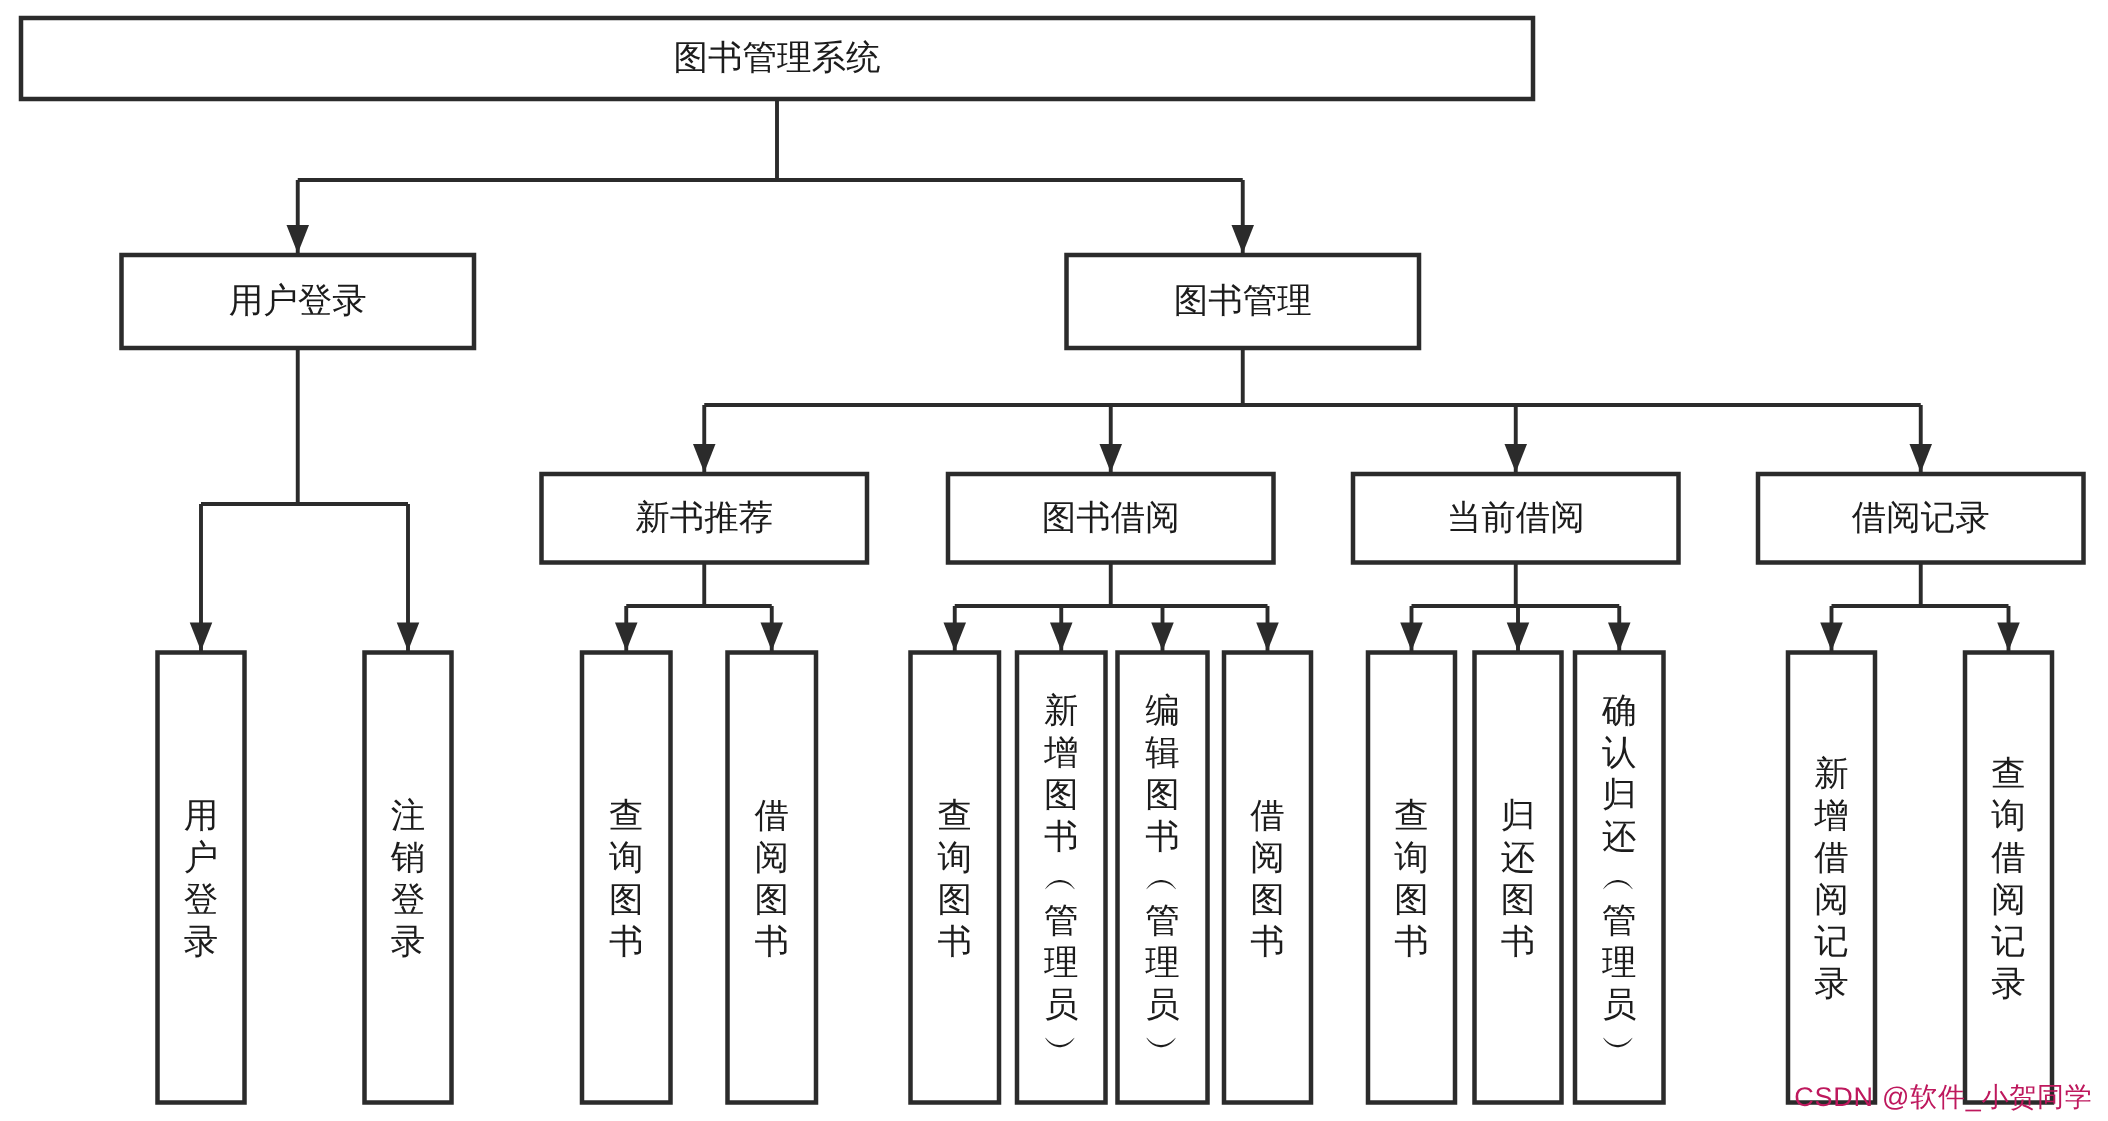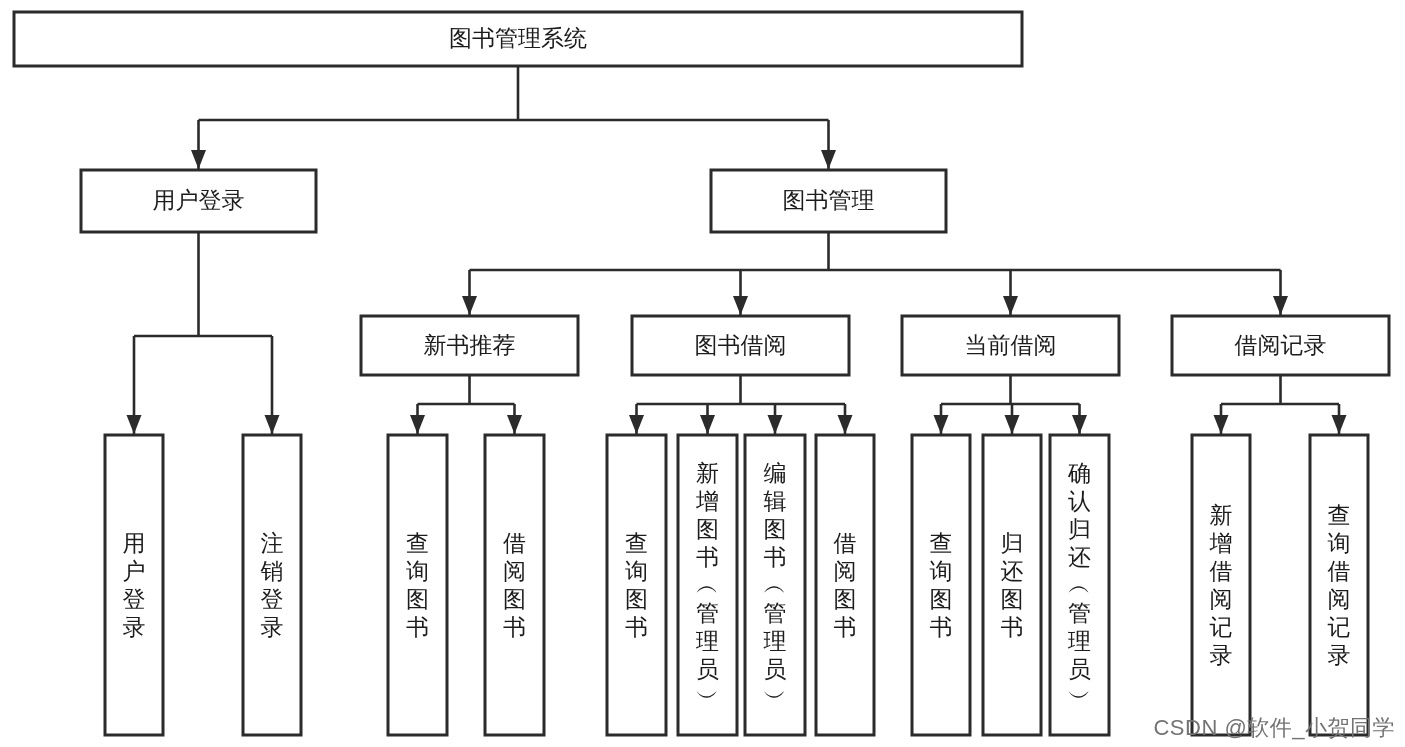--- a/index.html
+++ b/index.html
@@ -54,22 +54,22 @@
     font-family: "Liberation Sans", "DejaVu Sans", sans-serif;
     font-size: 23px;
     fill: #1c1c1c;
     text-anchor: middle;
   }
   .watermark {
     position: absolute;
     right: 10px;
     bottom: 4px;
     font-family: "Liberation Sans", "DejaVu Sans", sans-serif;
-    font-size: 22px;
-    color: #737373;
+    font-size: 18px;
+    color: #be185d;
     white-space: nowrap;
     letter-spacing: 0.5px;
     user-select: none;
   }
 </style>
 </head>
 <body>
 
 <div id="diagram-root">
   <svg class="diagram" viewBox="0 0 1405 747" xmlns="http://www.w3.org/2000/svg">

